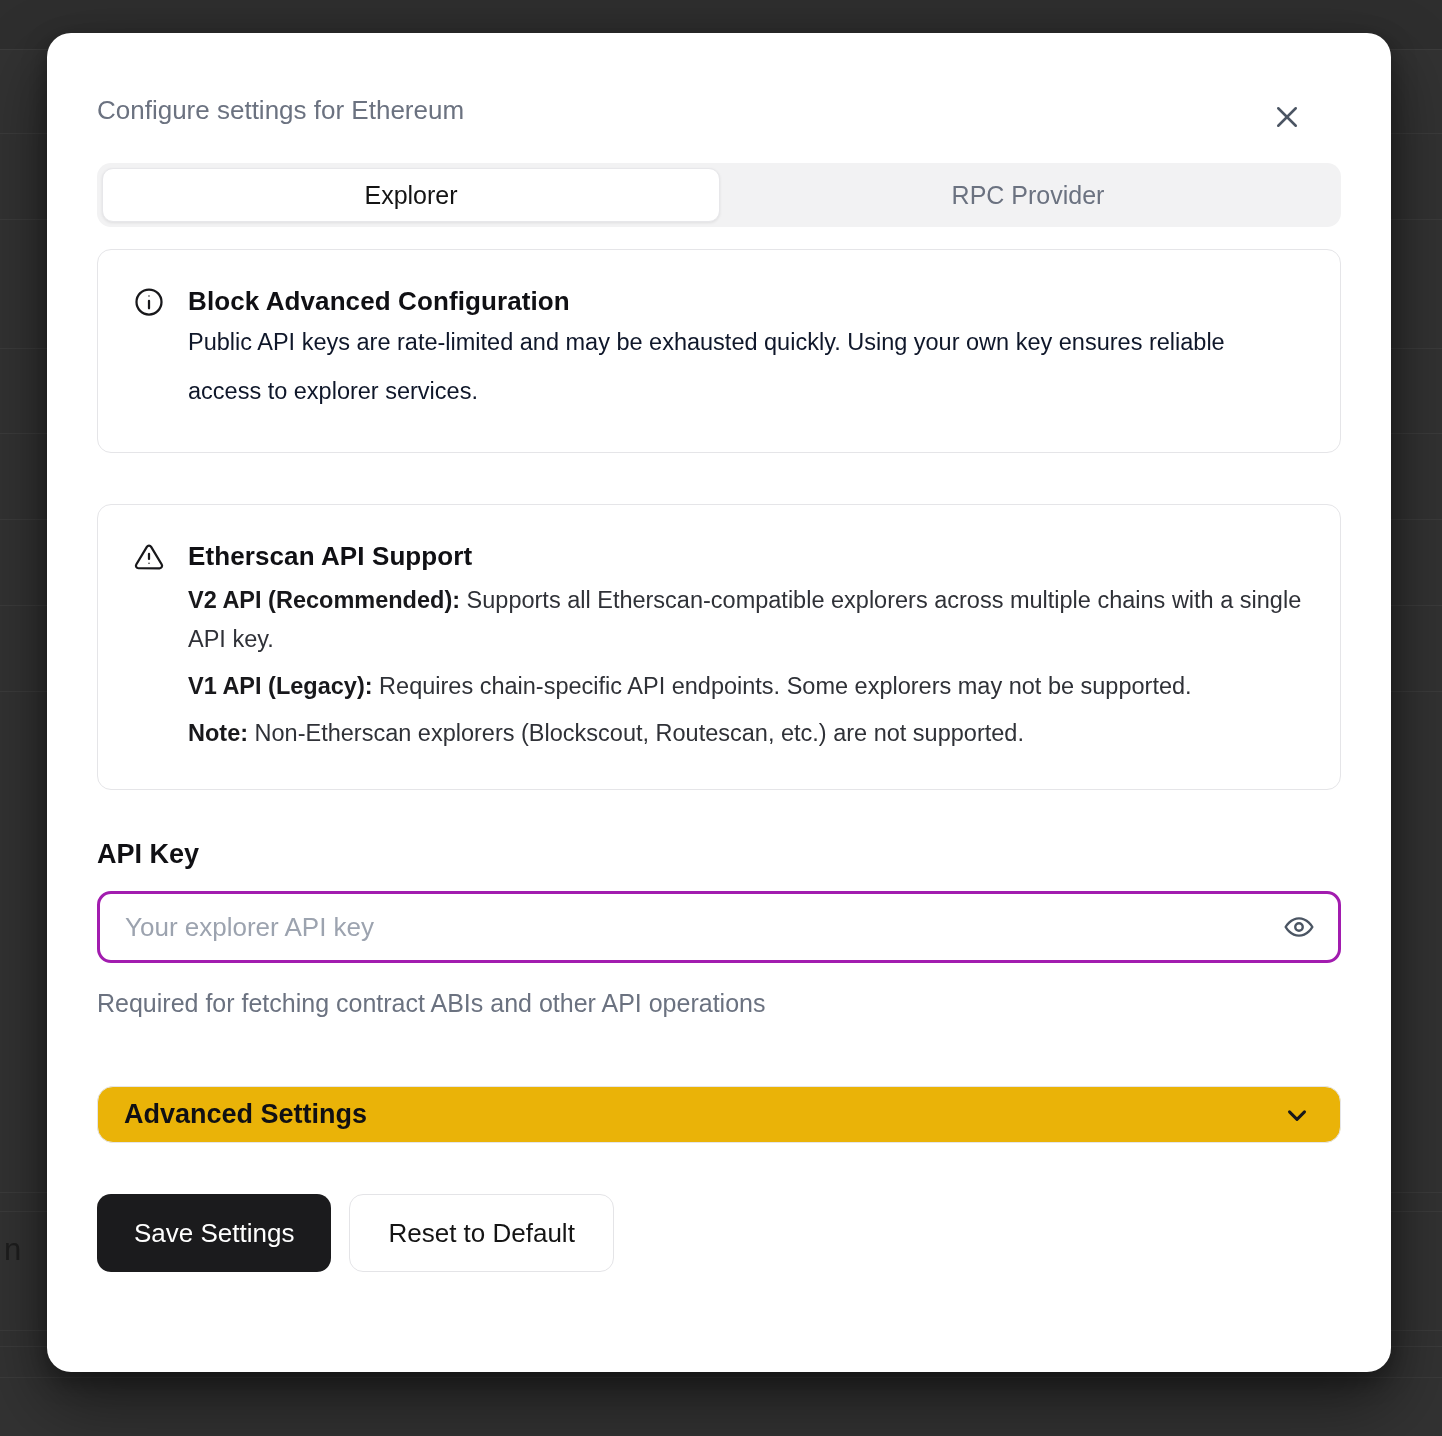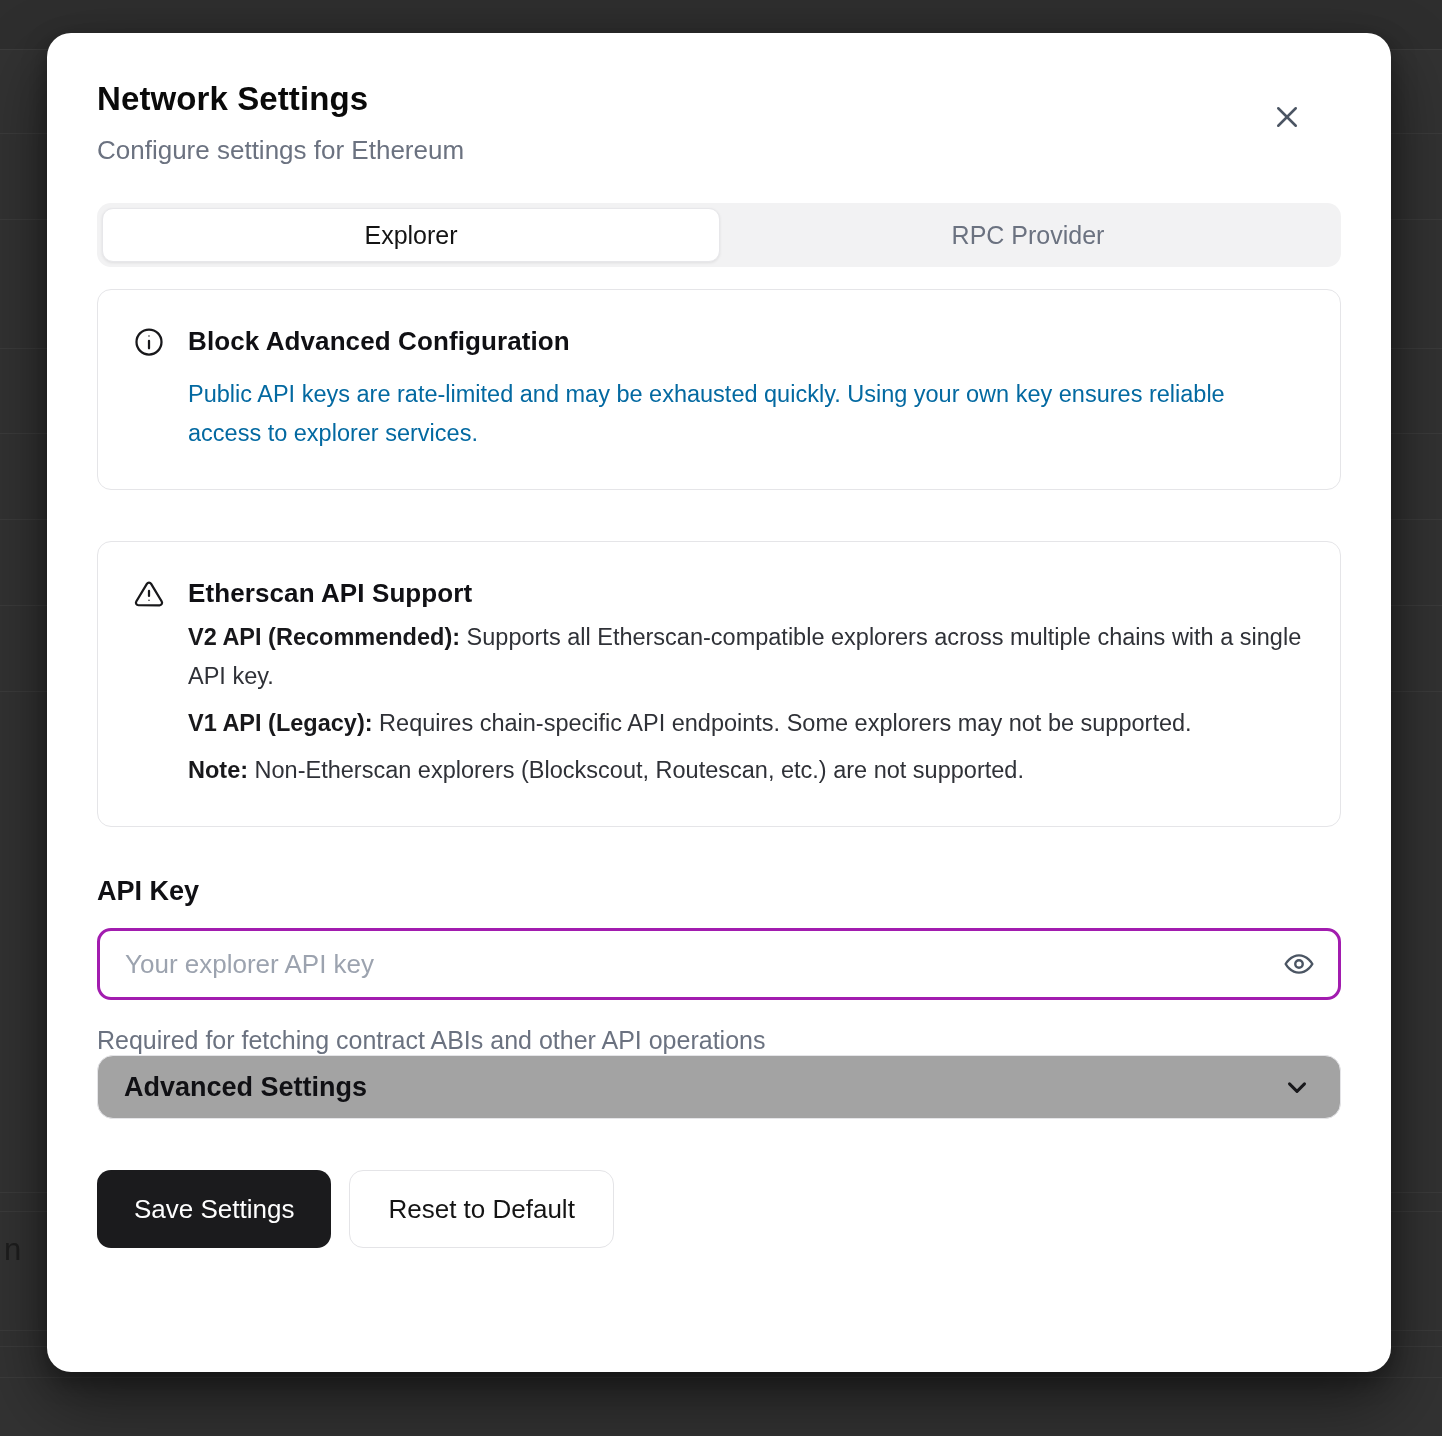--- a/index.html
+++ b/index.html
@@ -86,22 +86,21 @@
   .card .icon-col {
     width: 54px; flex: 0 0 54px;
     padding-top: 3px;
     color: #18181b;
   }
   .card .card-title {
     font-size: 26px; font-weight: 600; color: #101014;
     line-height: 34px; letter-spacing: 0.1px;
   }
   .card .card-body {
-    margin-top: 17px;
-    font-size: 23.5px; color: #0369a1; line-height: 39px;
+    font-size: 23.5px; color: #0f172a; line-height: 49px;
     max-width: 1110px;
   }
   .card .card-para {
     margin-top: 8px;
     font-size: 23.5px; color: #2f3137; line-height: 39px;
     max-width: 1115px;
   }
   .card .card-para:first-of-type { margin-top: 13px; }
   .card .card-para b { font-weight: 700; color: #18181b; }
   
@@ -133,24 +132,25 @@
     border: none; background: none; cursor: pointer;
     display: flex; align-items: center; justify-content: center;
     color: #4b5563;
   }
   .helper-text {
     margin-top: 25px;
     font-size: 25px; color: #6b7280; line-height: 30px;
   }
   
   .advanced-row {
-    height: 64px;
+    margin-top: 68px;
+    height: 57px;
     border: 1px solid #e5e5e8;
     border-radius: 16px;
-    background: #a3a3a3;
+    background: #eab308;
     width: 100%;
     display: flex; align-items: center; justify-content: space-between;
     padding: 0 28px 0 26px;
     cursor: pointer;
   }
   .advanced-row .advanced-label {
     font-size: 27px; font-weight: 600; color: #101014;
     font-family: "Liberation Sans", "DejaVu Sans", sans-serif;
   }
   .advanced-row .chev { color: #18181b; display: flex; }
@@ -202,21 +202,20 @@
 
   <button class="close-btn">
     <span style="display:flex">
       <svg width="30" height="30" viewBox="0 0 24 24" fill="none" stroke="currentColor" stroke-width="2" stroke-linecap="round">
         <line x1="5" y1="5" x2="19" y2="19"></line>
         <line x1="19" y1="5" x2="5" y2="19"></line>
       </svg>
     </span>
   </button>
 
-  <h1 class="modal-title">Network Settings</h1>
   <div class="modal-subtitle">Configure settings for Ethereum</div>
 
   <div class="tabs">
     <button class="tab active">Explorer</button>
     <button class="tab">RPC Provider</button>
   </div>
 
   <div class="card info-card">
     <div class="icon-col">
       <svg width="30" height="30" viewBox="0 0 24 24" fill="none" stroke="currentColor" stroke-width="1.8" stroke-linecap="round">

